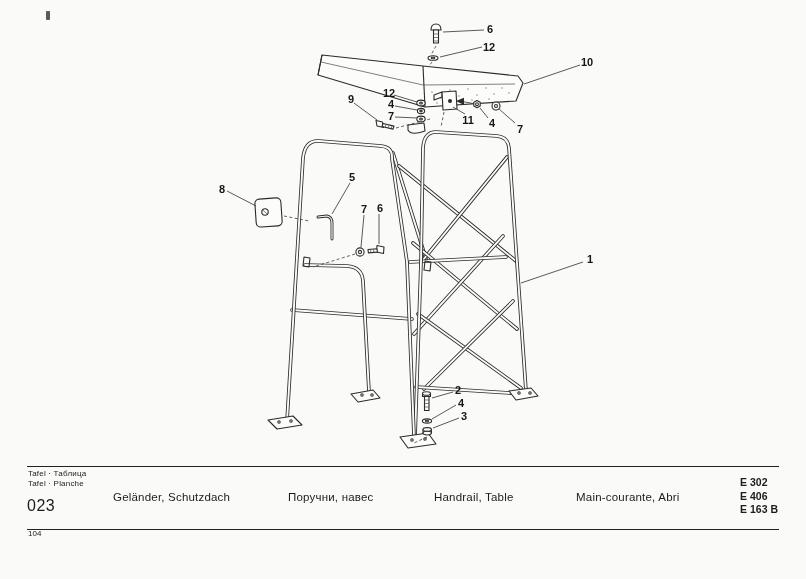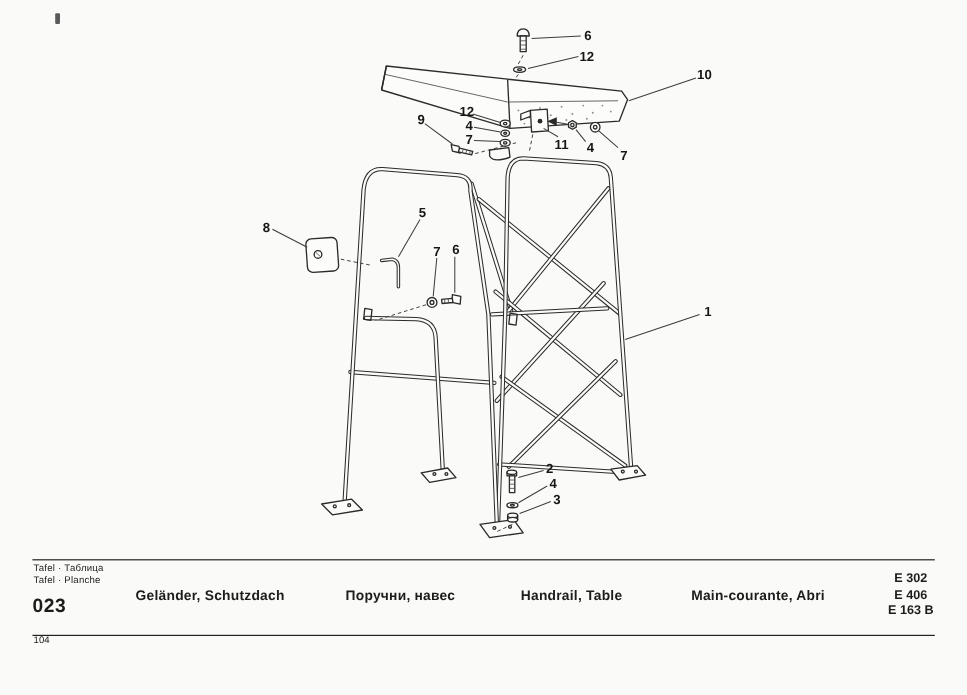--- a/index.html
+++ b/index.html
@@ -21,24 +21,24 @@
   .leader{fill:none;stroke:#3c3c3c;stroke-width:.85}
   .dash{fill:none;stroke:#3c3c3c;stroke-width:.8;stroke-dasharray:3 2.4}
   .callout{font:600 11px "Liberation Sans",sans-serif;fill:#161616;text-anchor:middle}
   .dot{fill:#8f8f88}
 
   
   .rule{position:absolute;left:27px;width:752px;height:0;border-top:1.6px solid #222;}
   .rule.r1{top:466px}
   .rule.r2{top:529px}
   .tafel{position:absolute;left:28px;top:469px;font-size:8px;line-height:9.5px;letter-spacing:.2px;color:#222}
-  .plateNo{position:absolute;left:27px;top:497px;font-size:16px;font-weight:bold;letter-spacing:.5px}
-  .title{position:absolute;top:491px;font-size:11.5px;font-weight:bold;letter-spacing:.2px;white-space:nowrap}
+  .plateNo{position:absolute;left:27px;top:497px;font-size:16px;font-weight:normal;letter-spacing:.5px}
+  .title{position:absolute;top:491px;font-size:11.5px;font-weight:normal;letter-spacing:.2px;white-space:nowrap}
   .t-de{left:113px}.t-ru{left:288px}.t-en{left:434px}.t-fr{left:576px}
-  .models{position:absolute;right:28px;top:476px;text-align:center;font-size:10.5px;font-weight:bold;line-height:13.5px;white-space:nowrap}
+  .models{position:absolute;right:28px;top:476px;text-align:left;font-size:10.5px;font-weight:bold;line-height:13.5px;white-space:nowrap}
   .pageNo{position:absolute;left:28px;top:529px;font-size:8px;color:#222}
   .regmark{position:absolute;left:46px;top:11px;width:4px;height:9px;background:#5a5a5a;border-radius:1px}
 </style>
 </head>
 <body>
 
 <div class="regmark"></div>
 
 <svg id="stage" viewBox="0 0 806 460">
   <defs>

